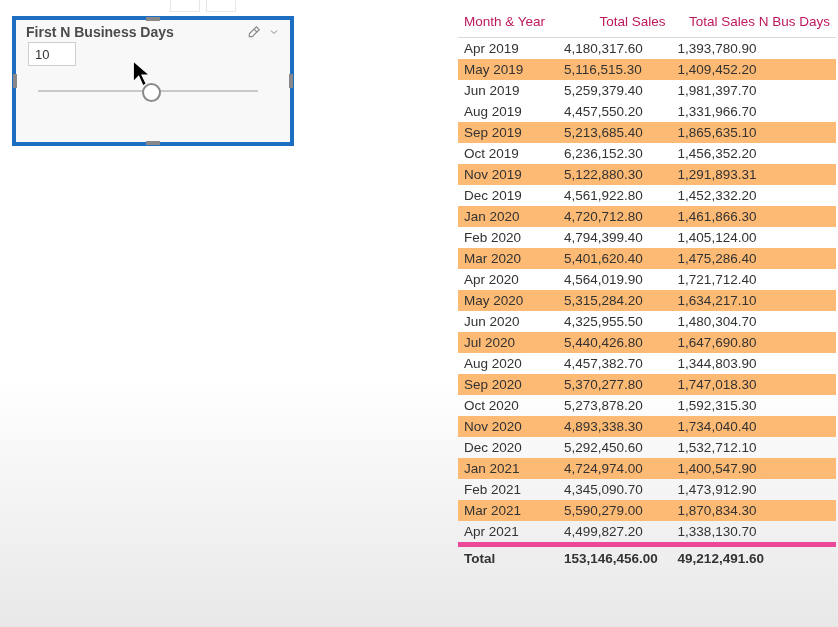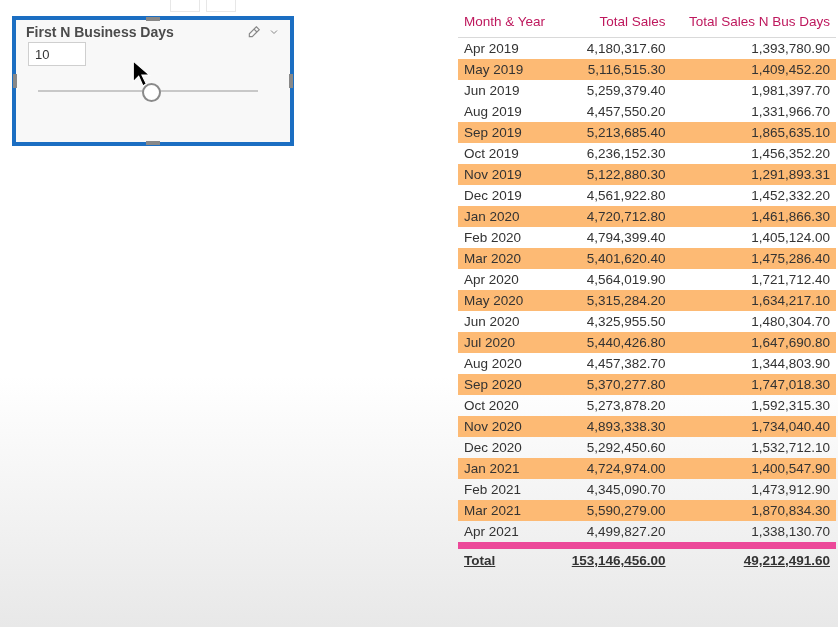--- a/index.html
+++ b/index.html
@@ -39,21 +39,21 @@
     margin-left: 4px;
     display: inline-flex;
     align-items: center;
     justify-content: center;
     color: #777;
   }
   .slicer-body {
     padding: 0px 12px 6px 12px;
   }
   .slicer-input {
-    width: 58px;
+    width: 48px;
     height: 24px;
     border: 1px solid #cfcfcf;
     background: #fff;
     font-size: 13px;
     padding: 2px 6px;
     color: #333;
     box-sizing: border-box;
   }
   .slider-wrap {
     position: relative;
@@ -114,31 +114,30 @@
     border-bottom: 1px solid #d9d9d9;
     color: #be185d;
     white-space: nowrap;
   }
   .data-table th.num { text-align: right; }
   .data-table td {
     padding: 3px 6px;
     white-space: nowrap;
   }
   .data-table td.num {
-    text-align: right;
+    text-align: left;
     font-variant-numeric: tabular-nums;
   }
   .data-table tbody tr.alt {
     background: #fdba74;
   }
   .data-table tfoot td {
     font-weight: 700;
-    border-top: 7px solid #ec4899;
+    border-top: 5px solid #ec4899;
     padding-top: 4px;
-    text-decoration: underline;
   }
 
   
   .ghost {
     position:absolute;
     top:-2px;
     left:170px;
     width:28px;
     height:12px;
     border:1px solid #d0d0d0;

